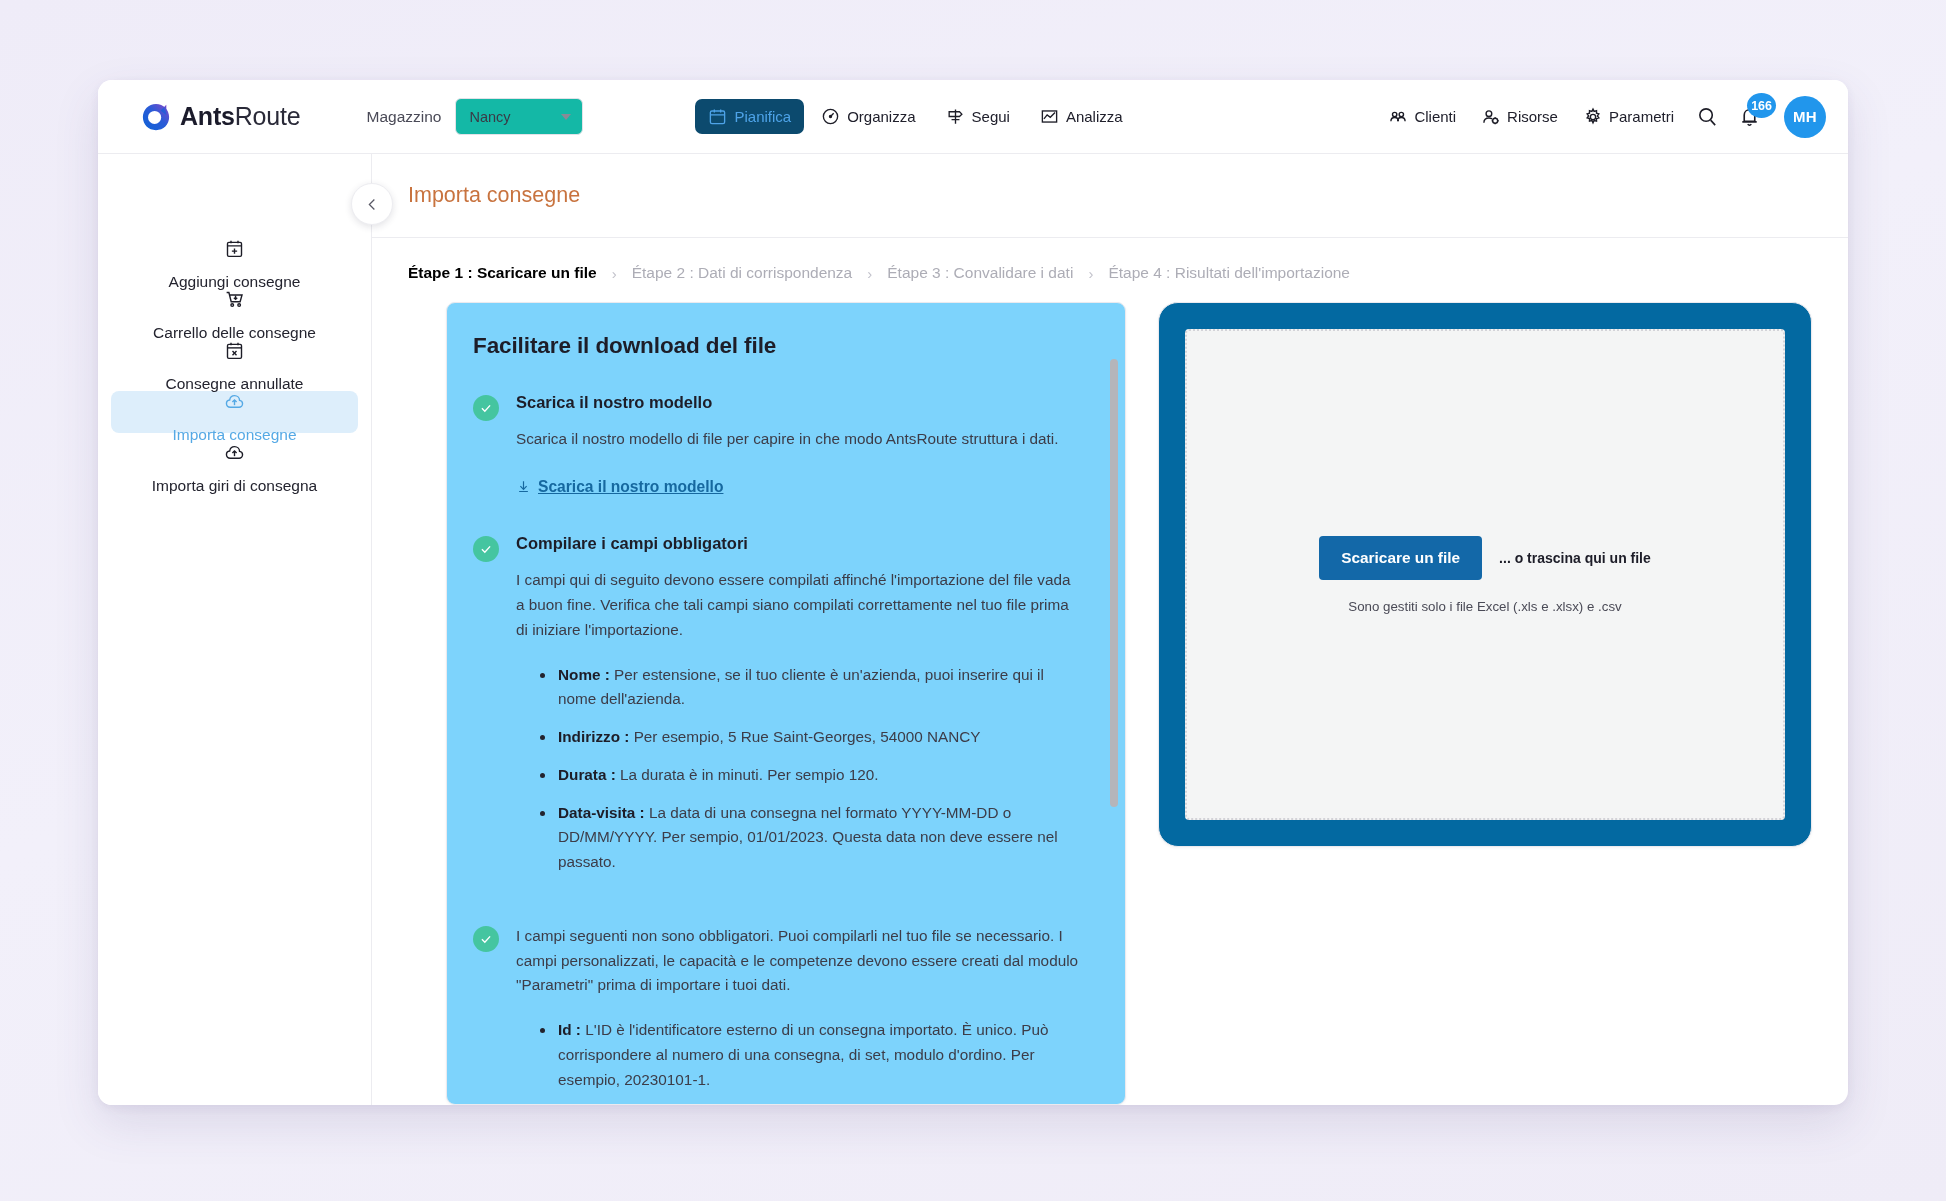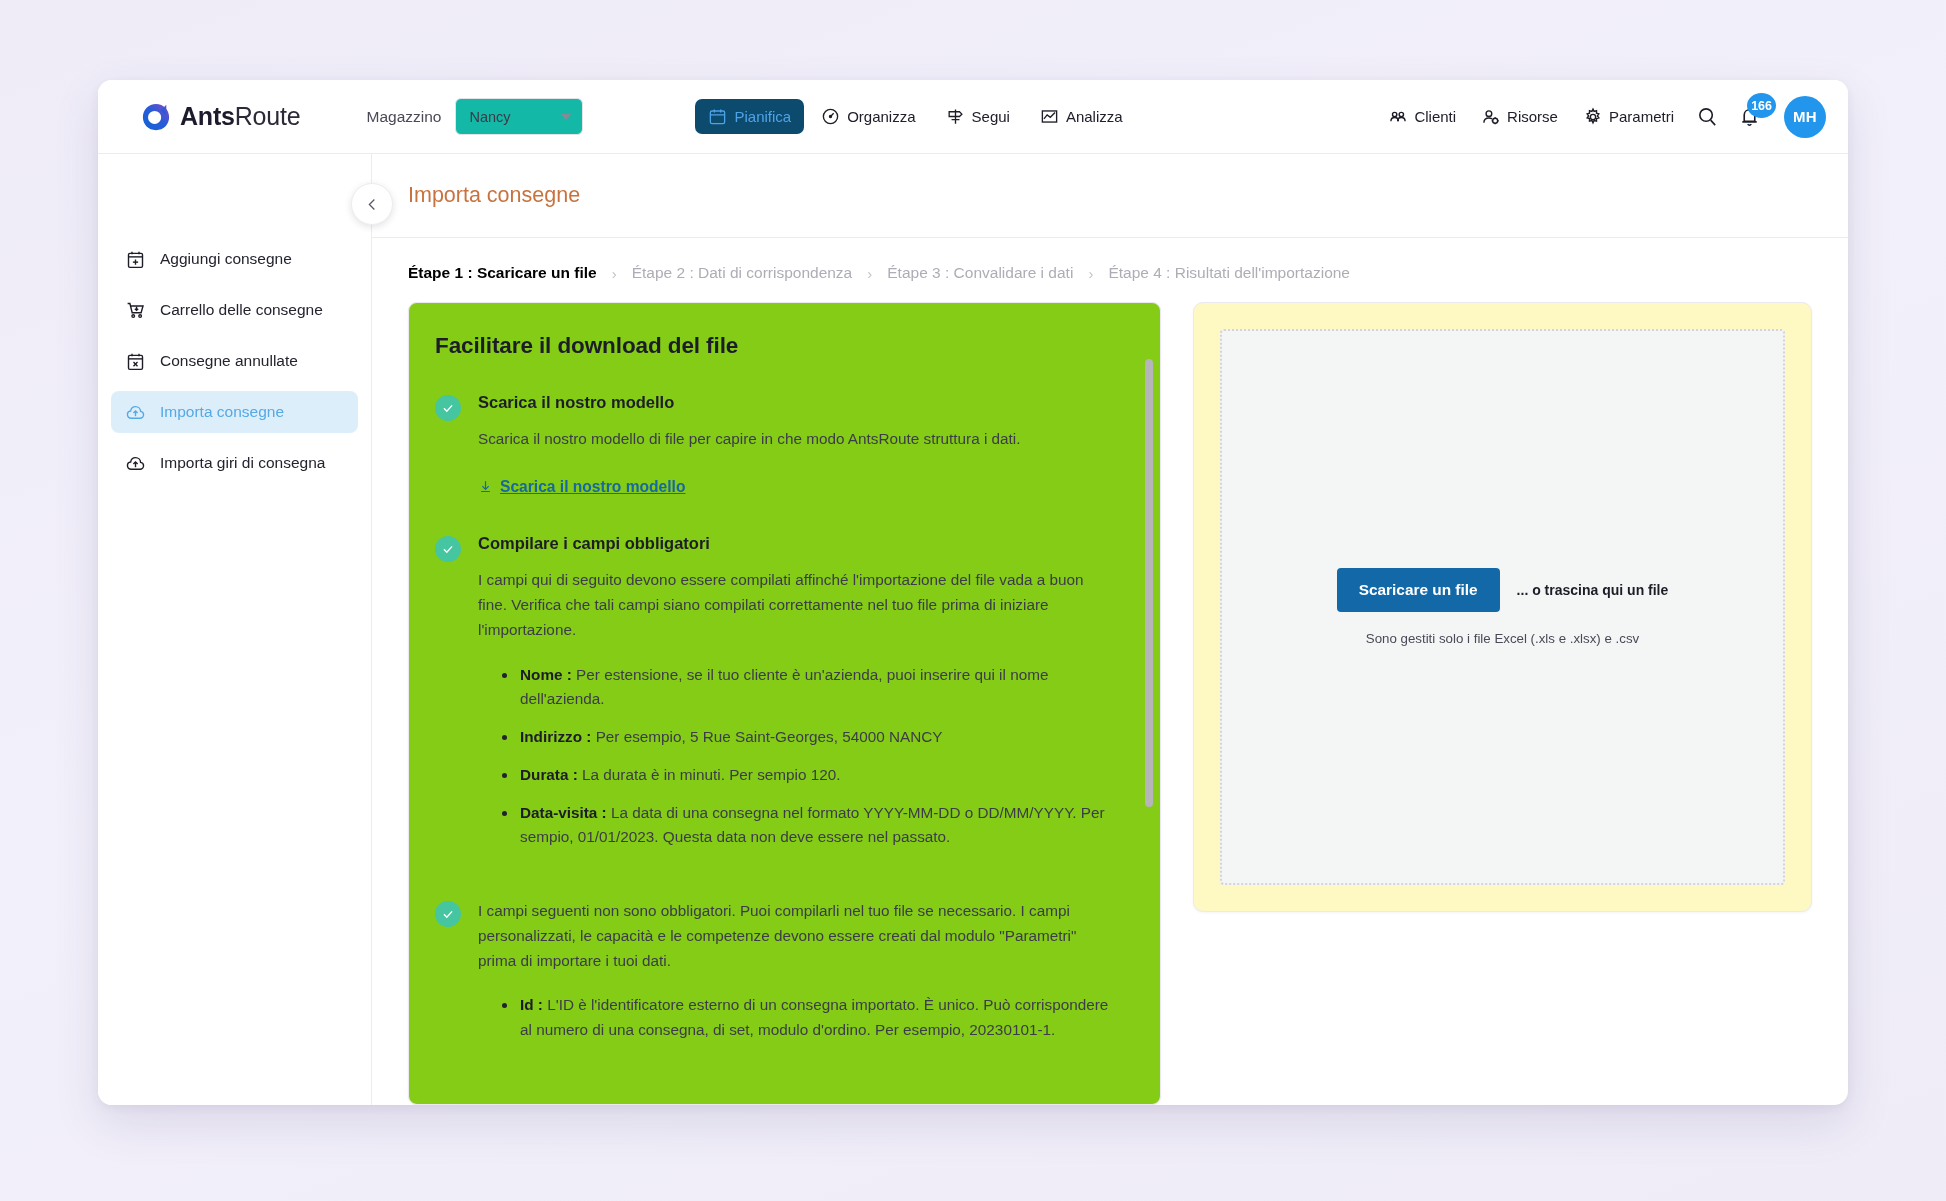--- a/index.html
+++ b/index.html
@@ -94,21 +94,21 @@
     width: 274px; flex-shrink: 0;
     background: #fff;
     border-right: 1px solid #ececf0;
     padding-top: 84px;
     position: relative;
   }
   .side-item {
     display: flex; align-items: center; gap: 14px;
     height: 42px; margin: 0 13px 9px 13px;
     padding: 0 14px; border-radius: 8px;
-    font-size: 15.5px; color: #24242f; cursor: pointer;
+    font-size: 15.5px; color: #24242f; cursor: pointer; flex-direction: column;
   }
   .side-item.active { background: #ddeefb; color: #55a9e5; }
   .side-item.active svg { stroke: #55a9e5; }
   .side-item svg { stroke: #1d1d27; fill: none; stroke-width: 1.6; flex-shrink: 0; }
 
   .content { flex: 1; display: flex; flex-direction: column; min-width: 0; position: relative; }
   .page-head {
     height: 84px; flex-shrink: 0;
     border-bottom: 1px solid #ececf0;
     display: flex; align-items: center;
@@ -126,27 +126,28 @@
 
   .steps { display: flex; align-items: center; gap: 15px; padding: 26px 0 20px 36px; flex-shrink: 0; }
   .step { font-size: 15.5px; color: #adadb6; white-space: nowrap; cursor: pointer; }
   .step.current { color: #000000; font-weight: 700; }
   .step-sep { color: #c2c2cb; font-size: 15px; }
 
   .panes { display: flex; gap: 32px; padding: 0 36px; flex: 1; min-height: 0; }
 
   
   .doc-card {
-    width: 753px; flex-shrink: 0;
-    background: #84cc16;
+    width: 680px; flex-shrink: 0;
+    background: #7dd3fc;
     border: 1px solid #eaeaef;
     border-radius: 9px;
     box-shadow: 0 1px 3px rgba(40,40,60,0.05);
     position: relative;
     overflow: hidden;
+    margin-left: 38px;
   }
   .doc-scroll { height: 100%; overflow: hidden; padding: 30px 44px 10px 26px; }
   .doc-title { font-size: 22.5px; font-weight: 700; color: #1d1d28; margin-bottom: 34px; letter-spacing: -0.1px; }
   .sec { display: flex; gap: 17px; margin-bottom: 36px; }
   .check {
     width: 26px; height: 26px; border-radius: 50%;
     background: #45c5a0; flex-shrink: 0; margin-top: 2px;
     display: flex; align-items: center; justify-content: center;
   }
   .sec-body { flex: 1; min-width: 0; }
@@ -173,24 +174,24 @@
   .vscroll {
     position: absolute; right: 7px; top: 56px;
     width: 8px; height: 448px;
     border-radius: 5px; background: #b5b5ba;
     cursor: pointer;
   }
 
   
   .drop-card {
     flex: 1; min-width: 0;
-    height: 610px;
-    background: #fef9c3;
+    height: 545px;
+    background: #0369a1;
     border: 1px solid #eaeaef;
-    border-radius: 10px;
+    border-radius: 20px;
     box-shadow: 0 1px 3px rgba(40,40,60,0.05);
     padding: 26px;
   }
   .dropzone {
     width: 100%; height: 100%;
     border: 2px dotted #d3d3d8;
     border-radius: 4px;
     background: #f4f5f5;
     display: flex; flex-direction: column;
     align-items: center; justify-content: center;

